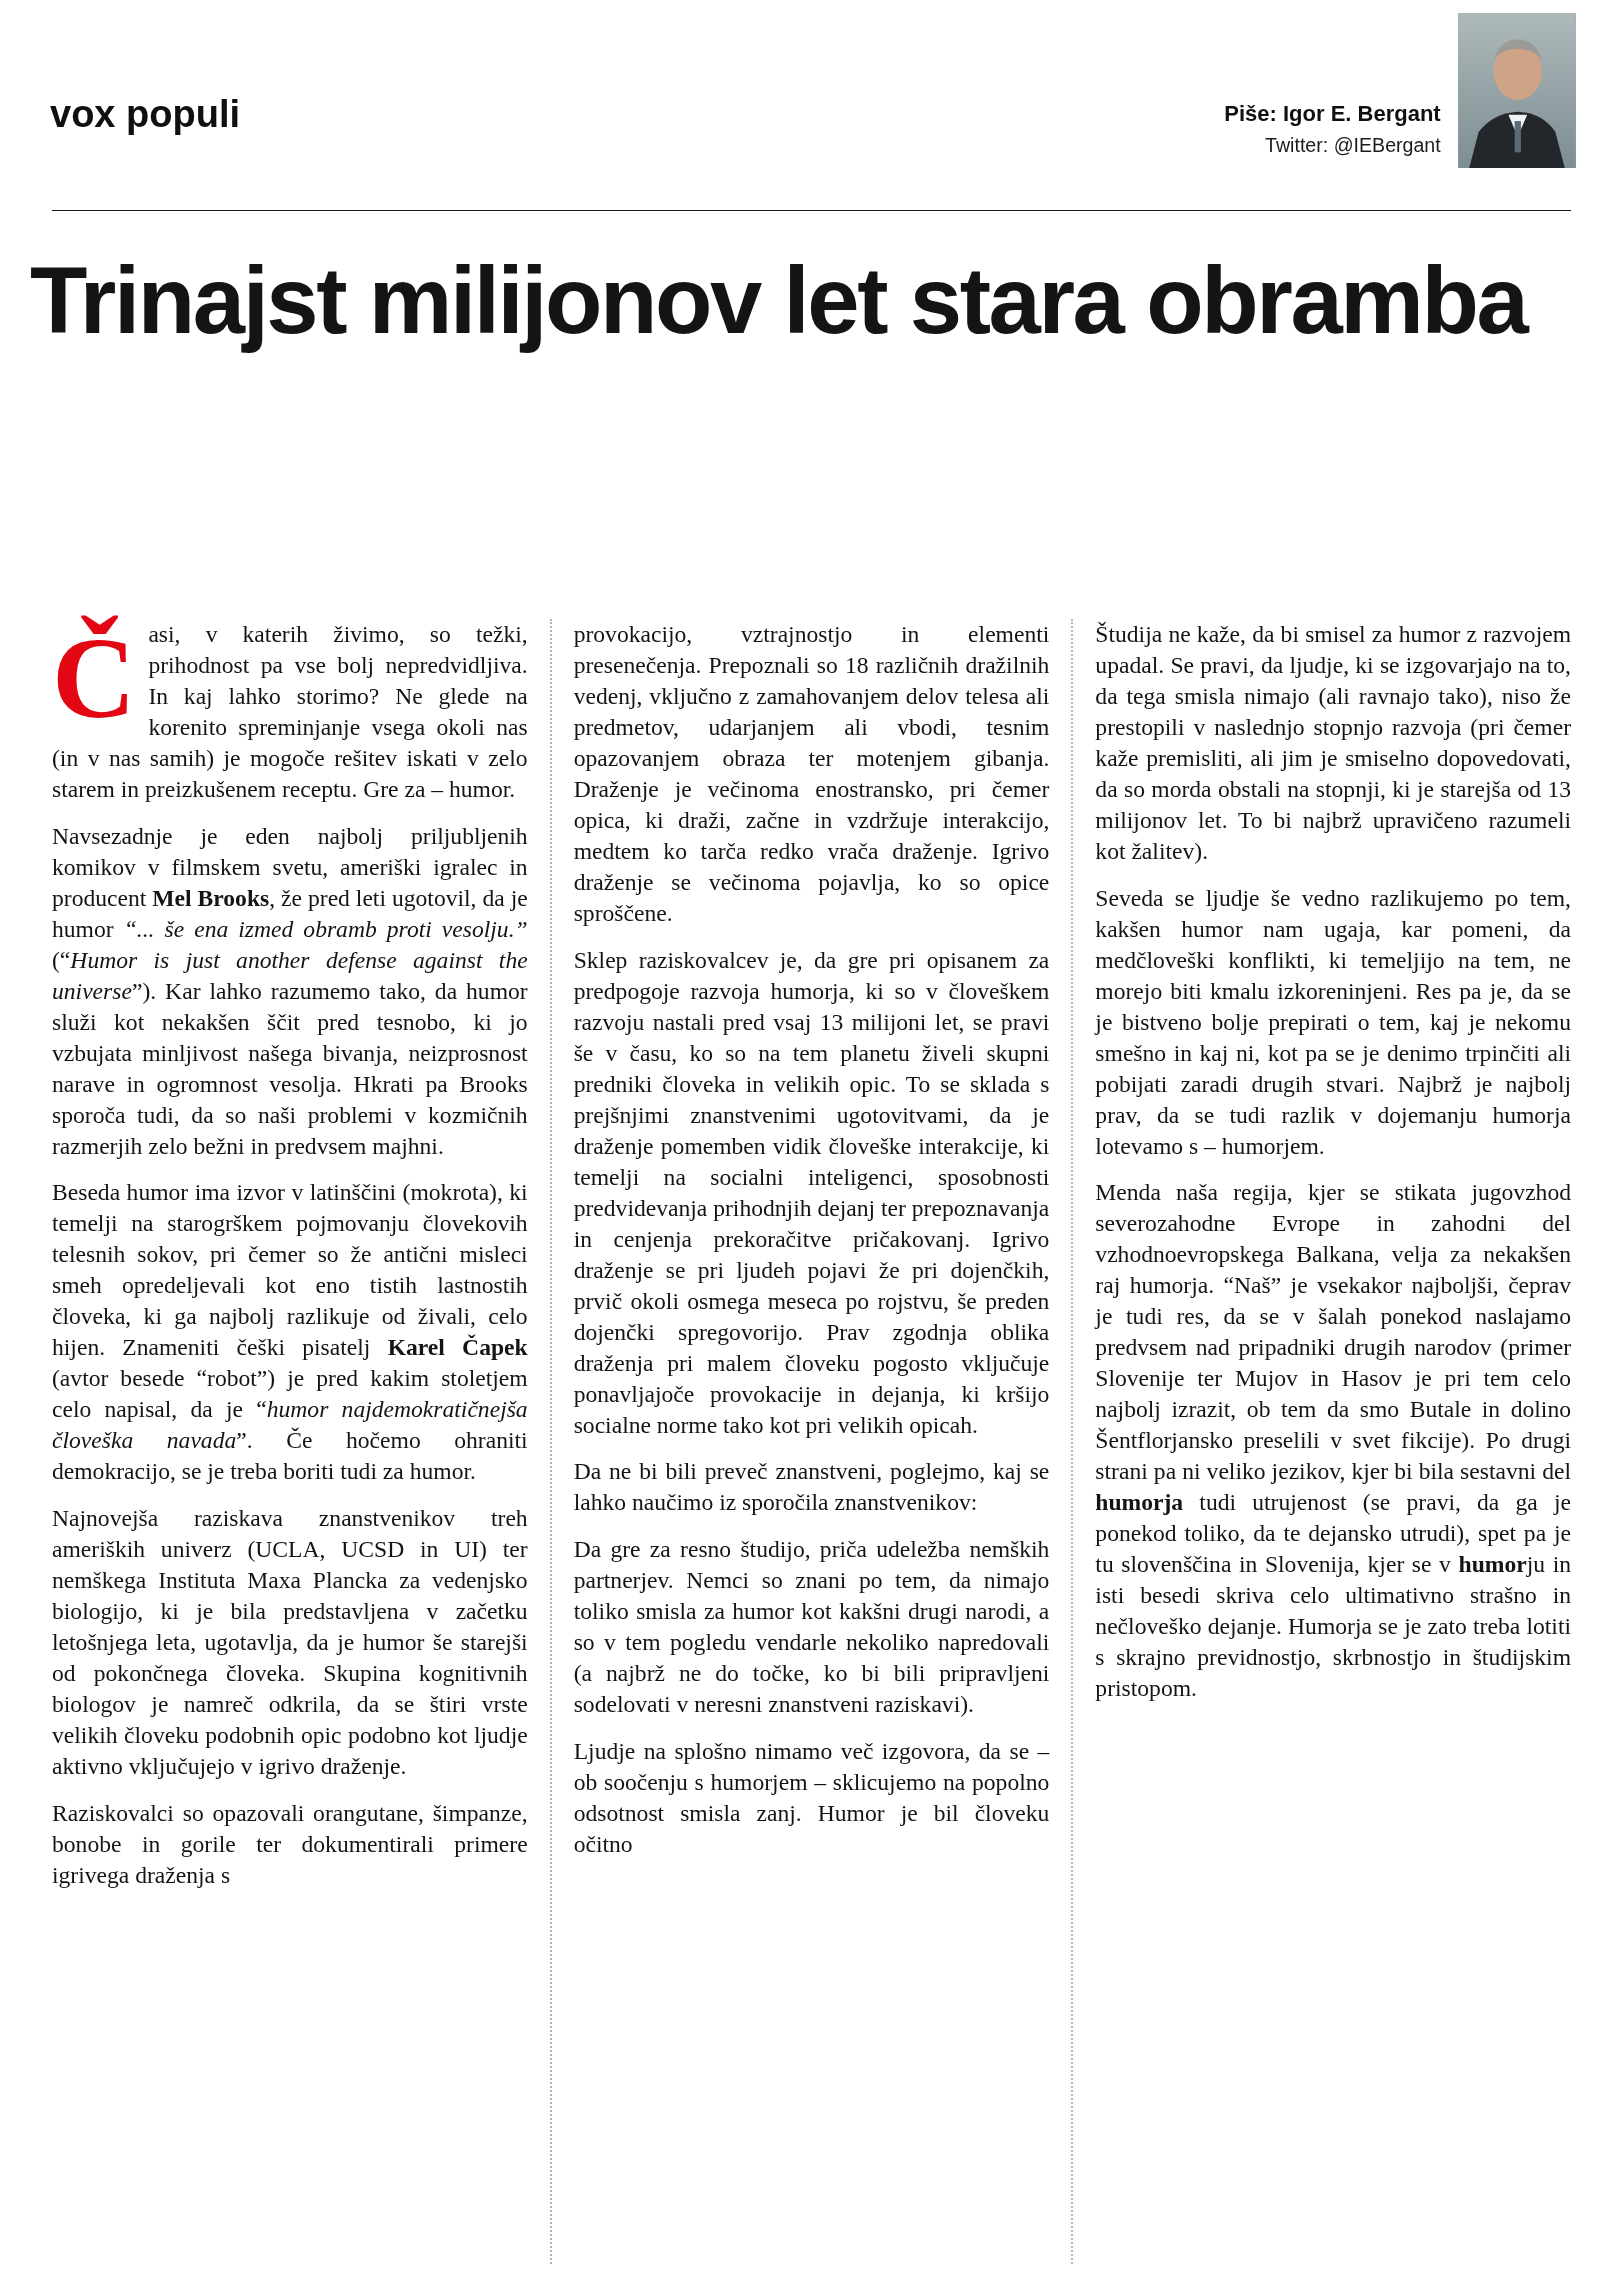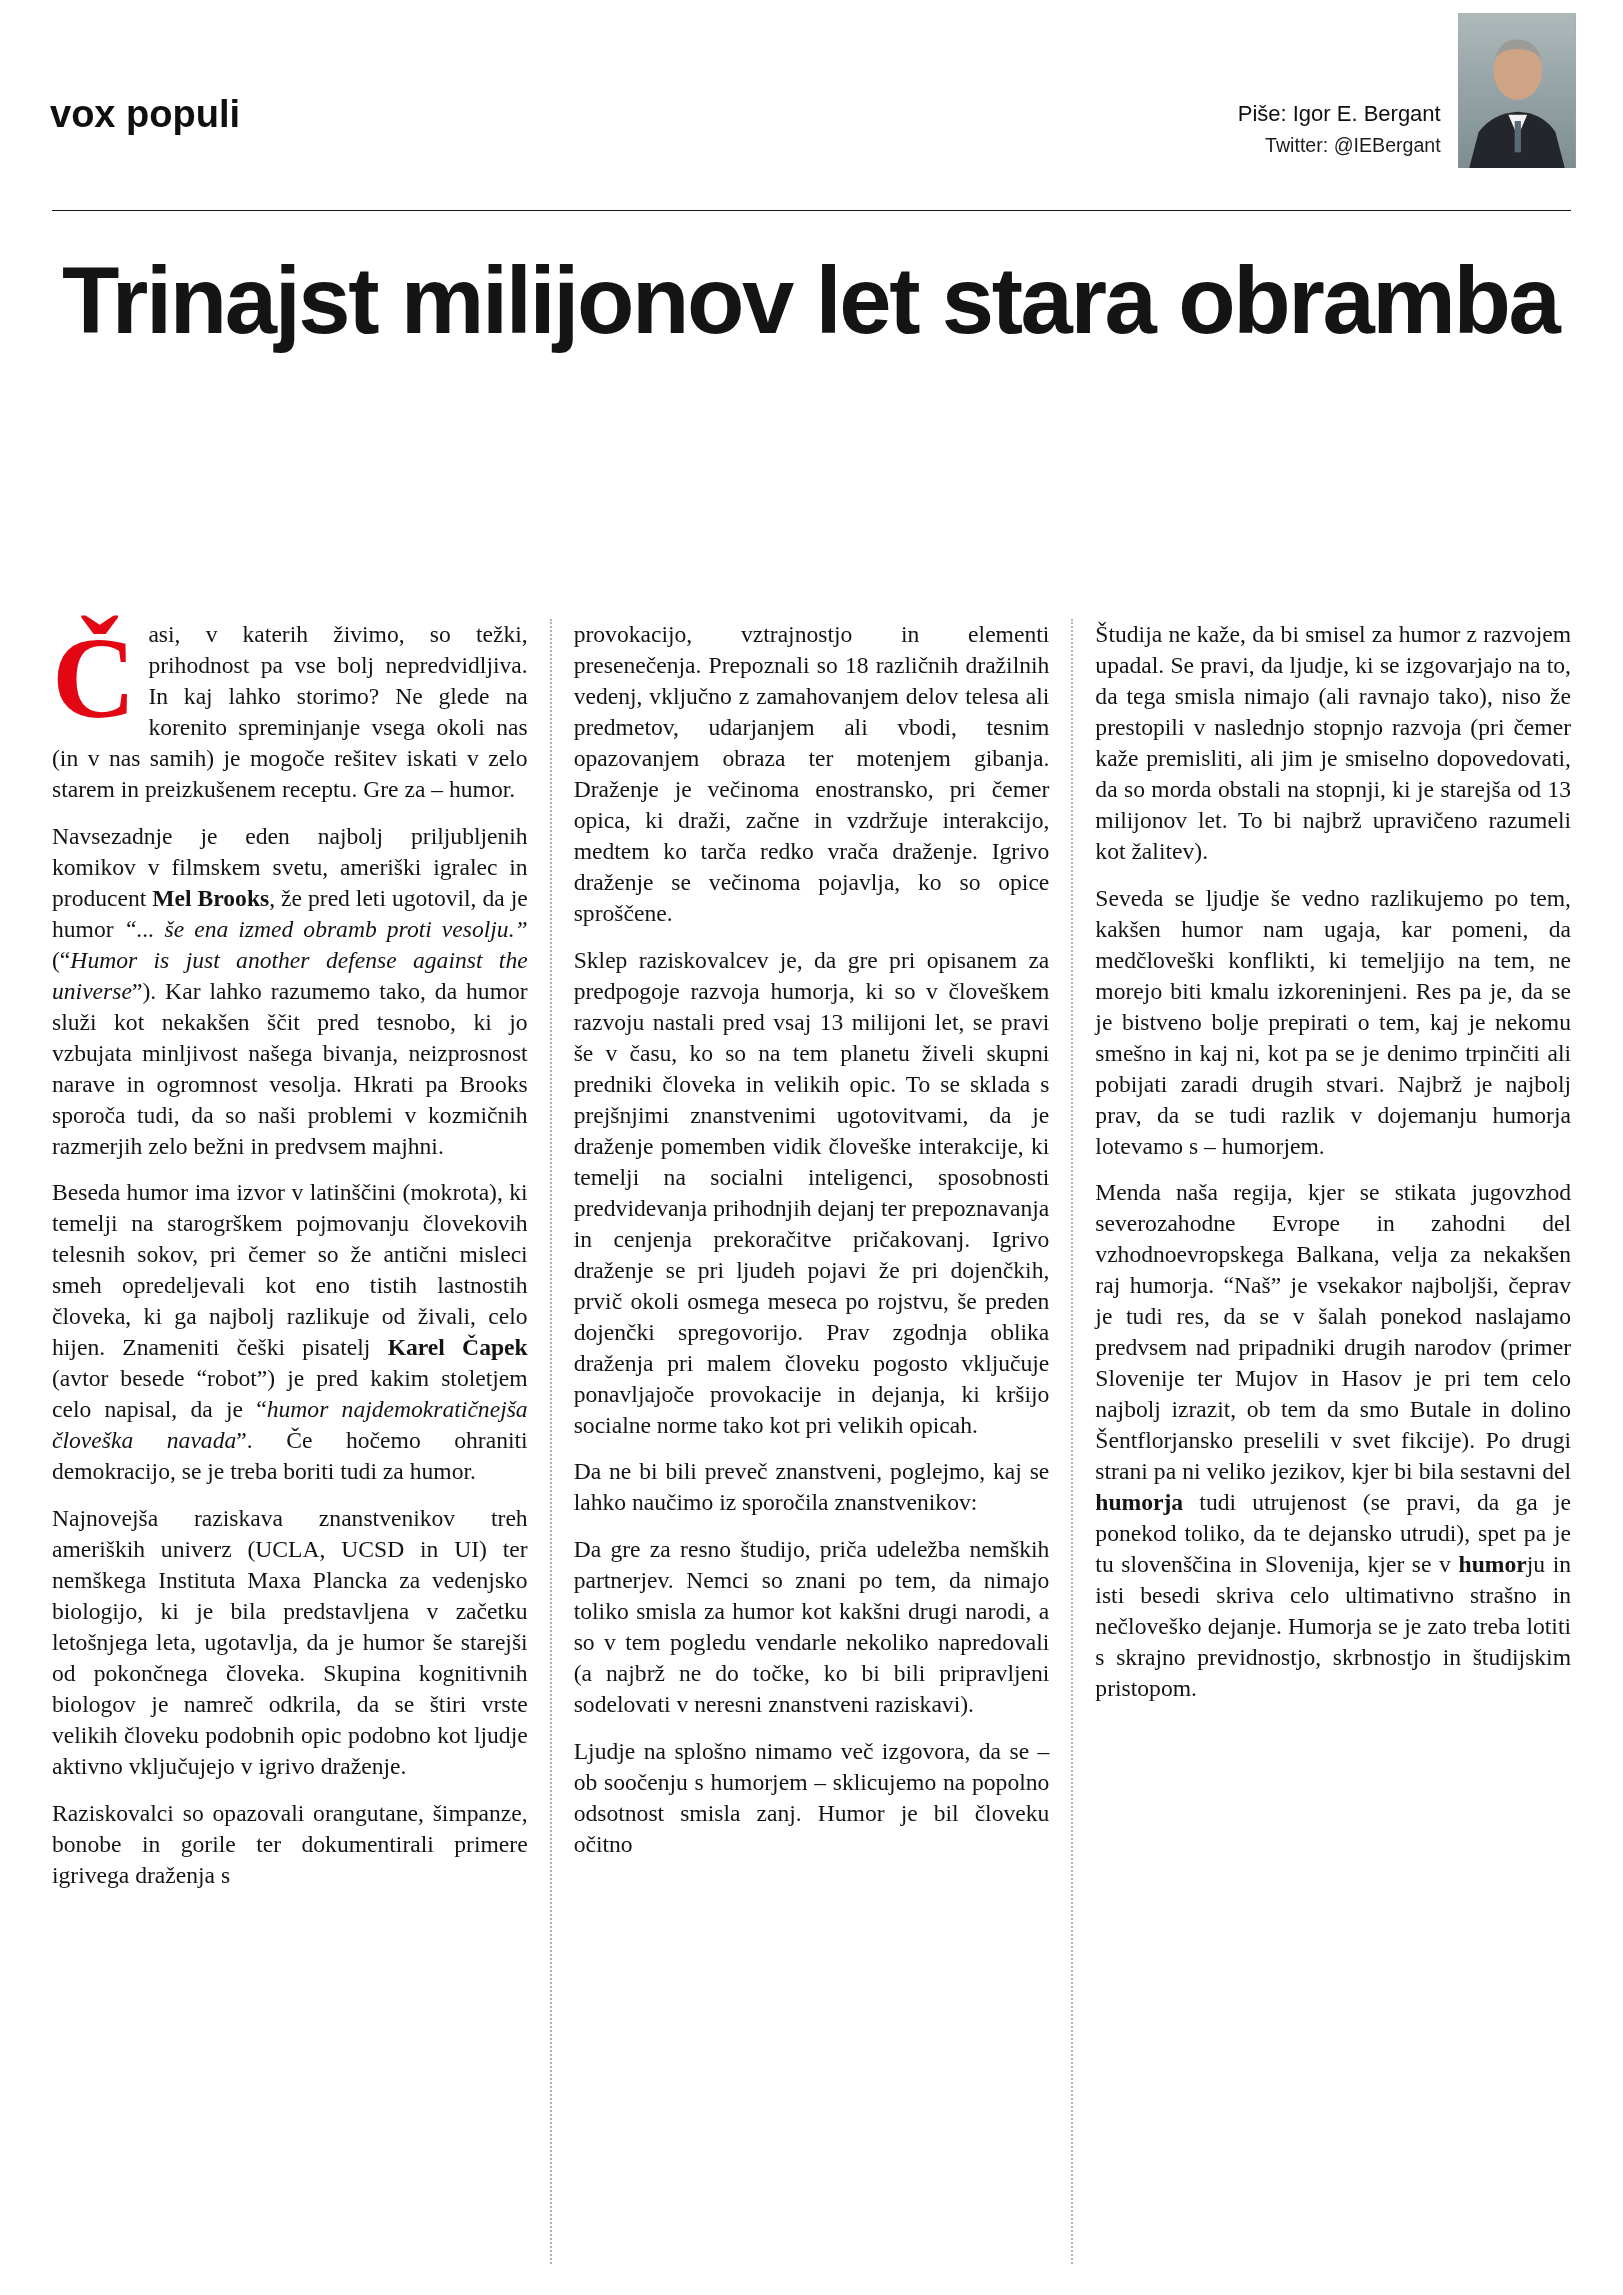--- a/index.html
+++ b/index.html
@@ -56,39 +56,39 @@
     position: absolute;
     top: 12.6px; right: 47px;
     display: flex;
     align-items: flex-end;
   }
   .author-text {
     text-align: right;
     font-family: "Liberation Sans", sans-serif;
     padding: 0 17.3px 11px 0;
   }
-  .author-name { font-weight: normal; font-size: 22px; color: #101010; }
+  .author-name { font-weight: bold; font-size: 22px; color: #101010; }
   .author-tw   { font-size: 19.6px; color: #1c1c1c; margin-top: 6.3px; }
   .photo {
     width: 118px; height: 155px;
     background: #9aa7ab;
     position: relative;
     overflow: hidden;
     flex: 0 0 auto;
   }
 
   
   .hrule {
     position: absolute;
     top: 210px; left: 52px; right: 52px;
     border-top: 1.6px solid #161616;
   }
   .headline {
     position: absolute;
-    top: 253px; left: 62px; right: 47px;
+    top: 253px; left: 30px; right: 47px;
     font-family: "Liberation Sans", sans-serif;
     font-weight: 900;
     font-size: 94px;
     line-height: 96px;
     letter-spacing: -2.4px;
     color: #141414;
     margin: 0;
   }
 
   

